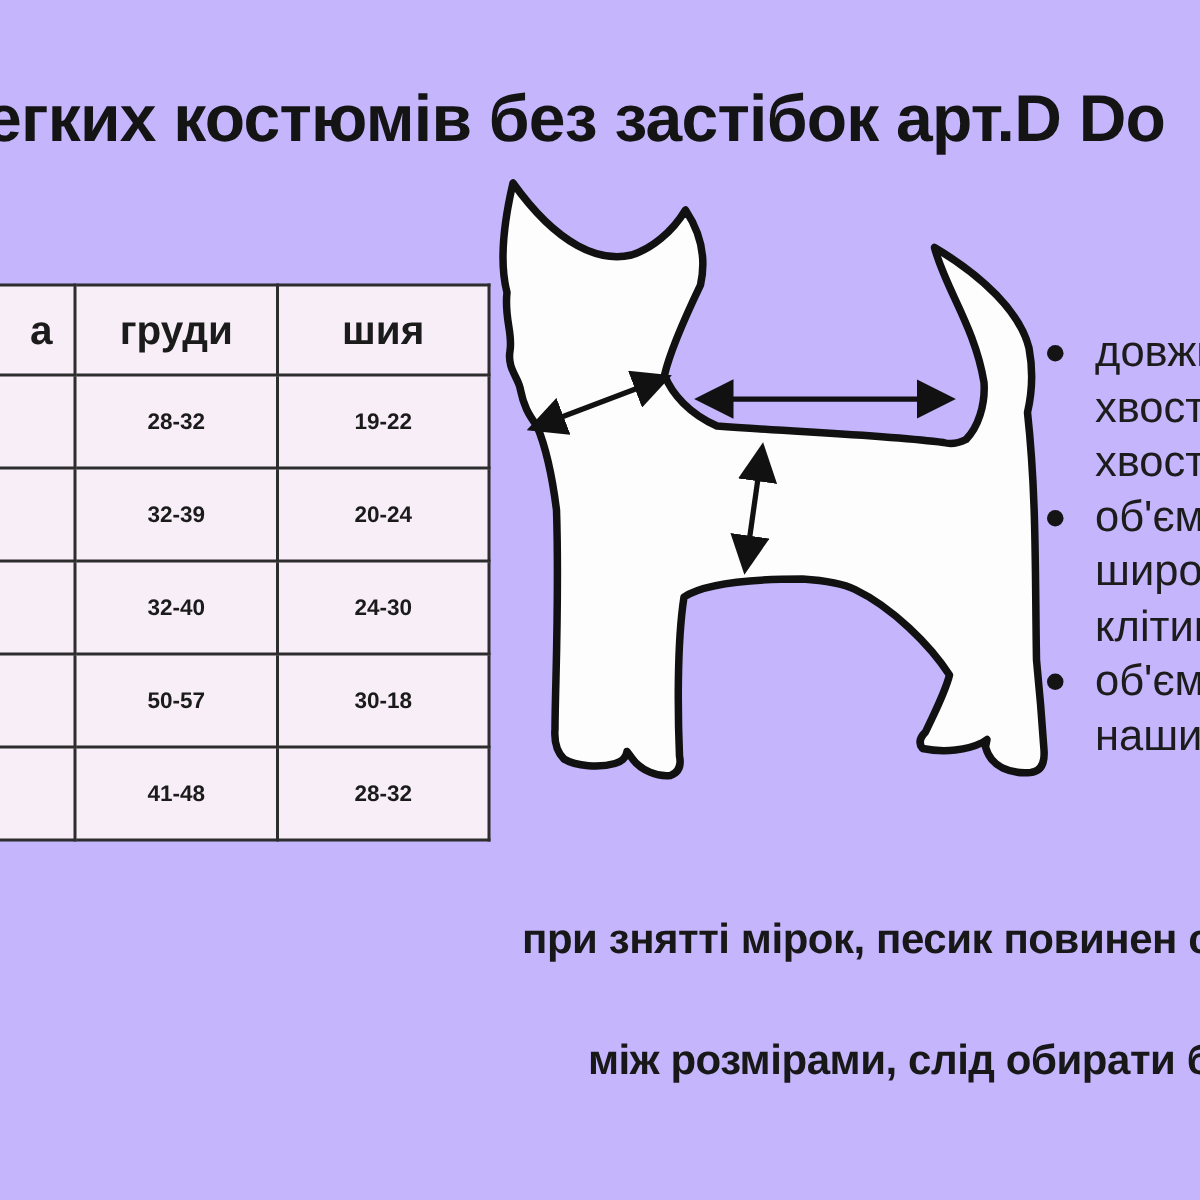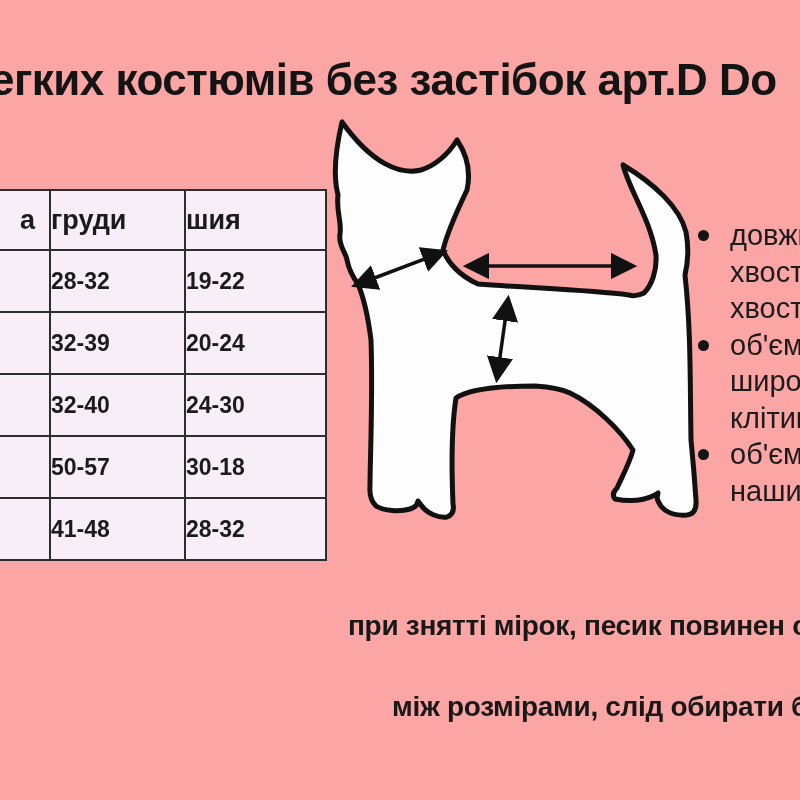--- a/index.html
+++ b/index.html
@@ -1,19 +1,19 @@
 <!DOCTYPE html>
 <html><head>
 <meta charset="utf-8">
 <style>
   html,body{margin:0;padding:0;}
   .stage{
     position:relative;
     width:800px;height:800px;
-    background:#fca5a5;
+    background:#c4b5fd;
     overflow:hidden;
     font-family:"Liberation Sans", sans-serif;
     color:#1a1a1a;
   }
   
   .title{
     position:absolute;
     left:-10px;top:55px;
     font-size:44px;
     font-weight:700;
@@ -23,32 +23,32 @@
   }
   
   .size-table{
     position:absolute;
     left:-137px;top:189px;
     border-collapse:collapse;
   }
   .size-table td,.size-table th{
     border:2px solid #2d2d2d;
     background:#f7eef8;
-    text-align:left;
+    text-align:center;
     padding:0;
     color:#1b1b1b;
   }
   .size-table th{
     height:58px;
     font-size:27px;
     font-weight:700;
   }
   .size-table td{
     height:60px;
-    font-size:23px;
+    font-size:15px;
     font-weight:700;
   }
   .col-a{width:170px;}
   .col-chest{width:133px;}
   .col-neck{width:139px;}
   .size-table th.col-a{text-align:right;padding-right:14px;}
   
   .dog-diagram{
     position:absolute;
     left:300px;top:100px;

